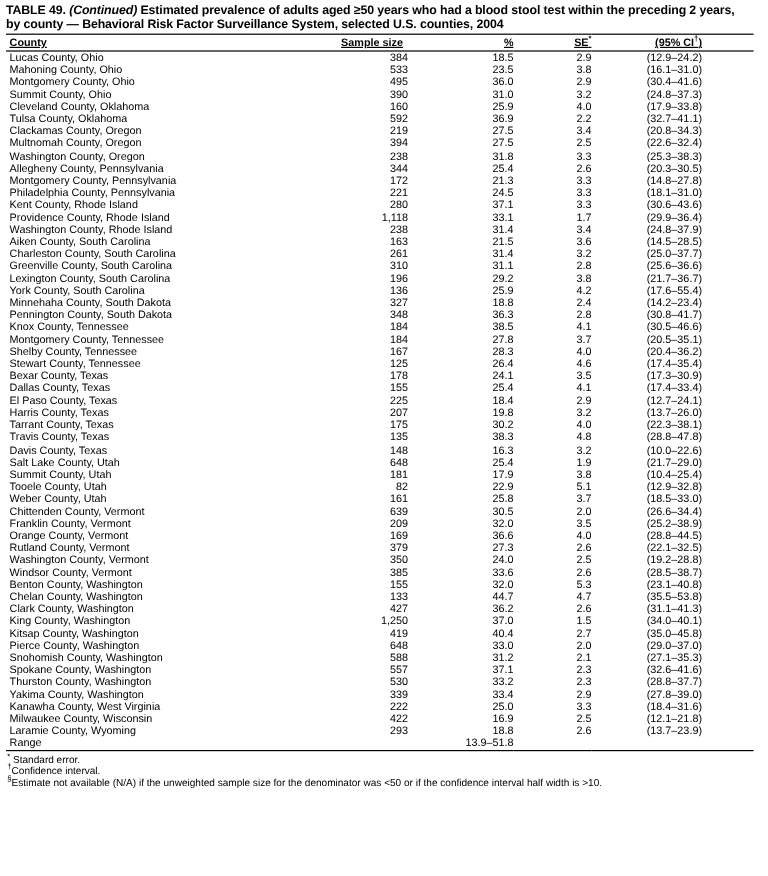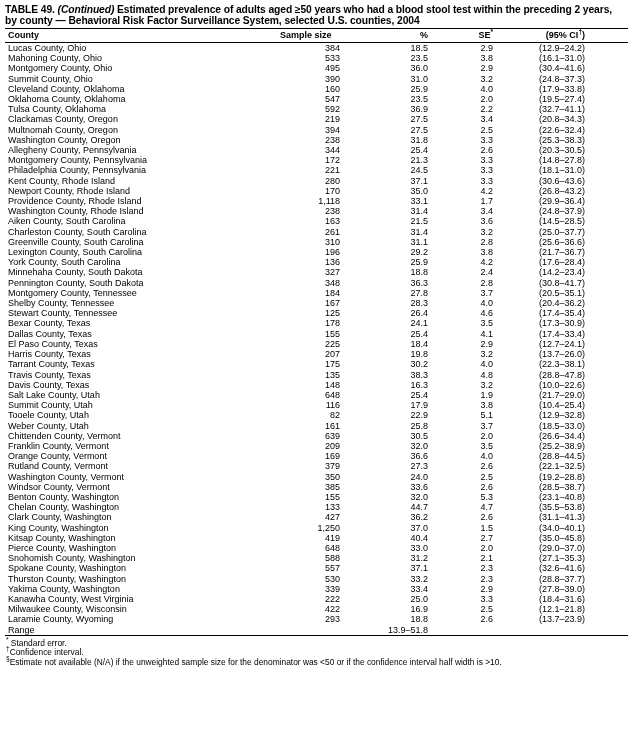--- a/index.html
+++ b/index.html
@@ -36,32 +36,33 @@
     border-bottom: 1px solid #000;
   }
   th {
     font-size: 9px;
     font-weight: bold;
     height: 13px;
     line-height: 13px;
     padding: 0;
     white-space: nowrap;
     overflow: hidden;
+    text-decoration: underline;
   }
   td {
     font-size: 9px;
     height: 10.2px;
     line-height: 10.2px;
     padding: 0;
     white-space: nowrap;
     overflow: hidden;
   }
   .c-county { text-align: left; padding-left: 3px; }
   .c-num    { text-align: right; }
-  .c-center { text-align: left; }
+  .c-center { text-align: center; }
   sup {
     font-size: 6.5px;
     vertical-align: super;
     line-height: 0;
   }
   .footnotes {
     margin-top: 3px;
     font-size: 8.4px;
     line-height: 9.6px;
     padding-left: 1px;
@@ -129,28 +130,20 @@
         </tr>
         <tr>
           <td class="c-county">Cleveland County, Oklahoma</td>
           <td class="c-num">160</td>
           <td class="c-num">25.9</td>
           <td class="c-num">4.0</td>
           <td class="c-num">(17.9–33.8)</td>
           <td></td>
         </tr>
         <tr>
-          <td class="c-county">Oklahoma County, Oklahoma</td>
-          <td class="c-num">547</td>
-          <td class="c-num">23.5</td>
-          <td class="c-num">2.0</td>
-          <td class="c-num">(19.5–27.4)</td>
-          <td></td>
-        </tr>
-        <tr>
           <td class="c-county">Tulsa County, Oklahoma</td>
           <td class="c-num">592</td>
           <td class="c-num">36.9</td>
           <td class="c-num">2.2</td>
           <td class="c-num">(32.7–41.1)</td>
           <td></td>
         </tr>
         <tr>
           <td class="c-county">Clackamas County, Oregon</td>
           <td class="c-num">219</td>
@@ -201,28 +194,20 @@
         </tr>
         <tr>
           <td class="c-county">Kent County, Rhode Island</td>
           <td class="c-num">280</td>
           <td class="c-num">37.1</td>
           <td class="c-num">3.3</td>
           <td class="c-num">(30.6–43.6)</td>
           <td></td>
         </tr>
         <tr>
-          <td class="c-county">Newport County, Rhode Island</td>
-          <td class="c-num">170</td>
-          <td class="c-num">35.0</td>
-          <td class="c-num">4.2</td>
-          <td class="c-num">(26.8–43.2)</td>
-          <td></td>
-        </tr>
-        <tr>
           <td class="c-county">Providence County, Rhode Island</td>
           <td class="c-num">1,118</td>
           <td class="c-num">33.1</td>
           <td class="c-num">1.7</td>
           <td class="c-num">(29.9–36.4)</td>
           <td></td>
         </tr>
         <tr>
           <td class="c-county">Washington County, Rhode Island</td>
           <td class="c-num">238</td>
@@ -261,40 +246,48 @@
           <td class="c-num">29.2</td>
           <td class="c-num">3.8</td>
           <td class="c-num">(21.7–36.7)</td>
           <td></td>
         </tr>
         <tr>
           <td class="c-county">York County, South Carolina</td>
           <td class="c-num">136</td>
           <td class="c-num">25.9</td>
           <td class="c-num">4.2</td>
-          <td class="c-num">(17.6–28.4)</td>
+          <td class="c-num">(17.6–55.4)</td>
           <td></td>
         </tr>
         <tr>
           <td class="c-county">Minnehaha County, South Dakota</td>
           <td class="c-num">327</td>
           <td class="c-num">18.8</td>
           <td class="c-num">2.4</td>
           <td class="c-num">(14.2–23.4)</td>
           <td></td>
         </tr>
         <tr>
           <td class="c-county">Pennington County, South Dakota</td>
           <td class="c-num">348</td>
           <td class="c-num">36.3</td>
           <td class="c-num">2.8</td>
           <td class="c-num">(30.8–41.7)</td>
           <td></td>
         </tr>
         <tr>
+          <td class="c-county">Knox County, Tennessee</td>
+          <td class="c-num">184</td>
+          <td class="c-num">38.5</td>
+          <td class="c-num">4.1</td>
+          <td class="c-num">(30.5–46.6)</td>
+          <td></td>
+        </tr>
+        <tr>
           <td class="c-county">Montgomery County, Tennessee</td>
           <td class="c-num">184</td>
           <td class="c-num">27.8</td>
           <td class="c-num">3.7</td>
           <td class="c-num">(20.5–35.1)</td>
           <td></td>
         </tr>
         <tr>
           <td class="c-county">Shelby County, Tennessee</td>
           <td class="c-num">167</td>
@@ -370,21 +363,21 @@
         <tr>
           <td class="c-county">Salt Lake County, Utah</td>
           <td class="c-num">648</td>
           <td class="c-num">25.4</td>
           <td class="c-num">1.9</td>
           <td class="c-num">(21.7–29.0)</td>
           <td></td>
         </tr>
         <tr>
           <td class="c-county">Summit County, Utah</td>
-          <td class="c-num">116</td>
+          <td class="c-num">181</td>
           <td class="c-num">17.9</td>
           <td class="c-num">3.8</td>
           <td class="c-num">(10.4–25.4)</td>
           <td></td>
         </tr>
         <tr>
           <td class="c-county">Tooele County, Utah</td>
           <td class="c-num">82</td>
           <td class="c-num">22.9</td>
           <td class="c-num">5.1</td>

